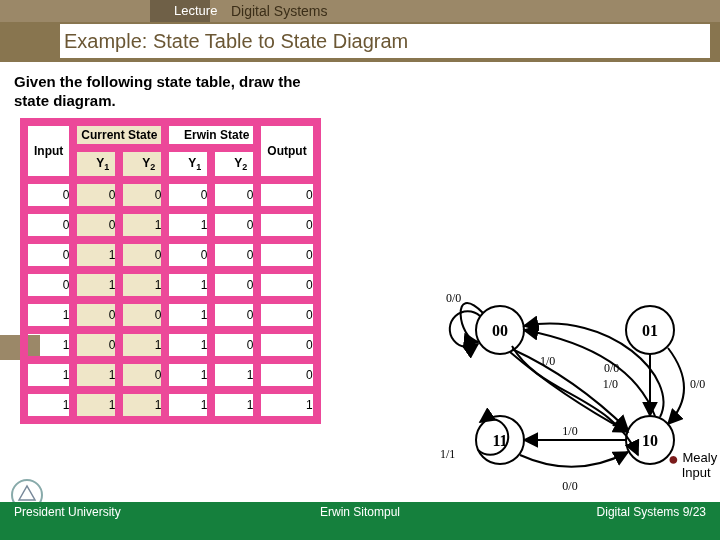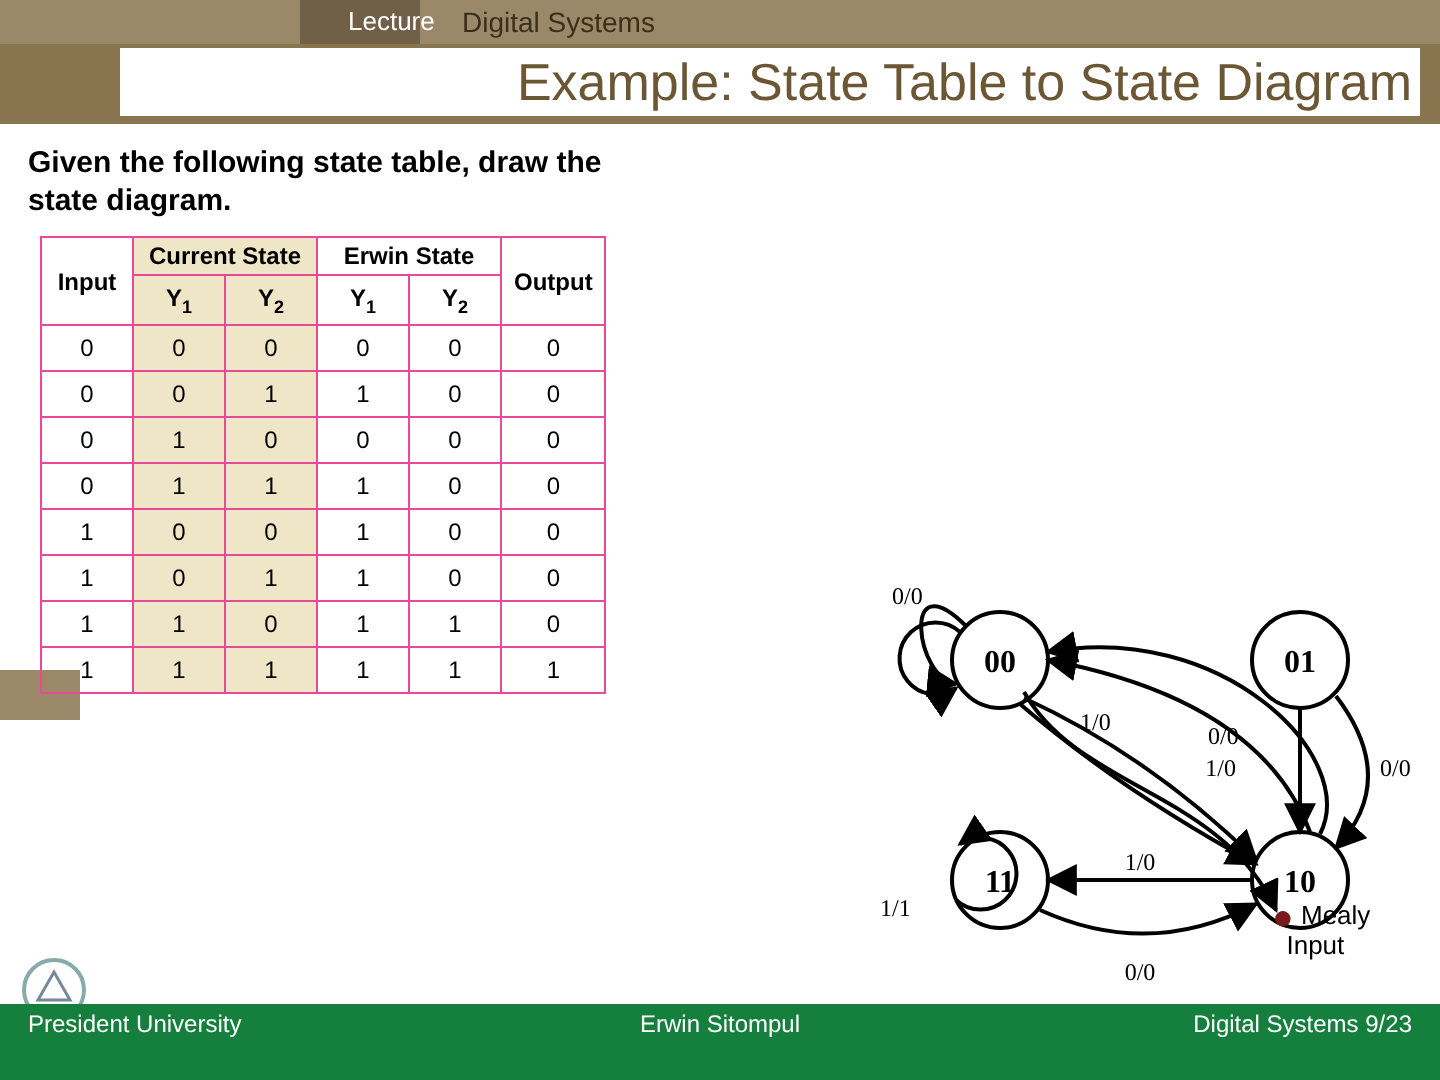--- a/index.html
+++ b/index.html
@@ -4,29 +4,29 @@
 <style>
   * { box-sizing: border-box; margin: 0; padding: 0; }
   html, body { width: 720px; height: 540px; font-family: Verdana, Arial, sans-serif; background: #fff; }
 
   
   .topbar { position: relative; height: 22px; background: #9b8868; }
   .topbar .lecture { position: absolute; left: 150px; top: 0; height: 22px; width: 60px; background: #6f6047; color:#fff; font-size: 13px; text-align: center; line-height: 22px; padding-left: 24px; }
   .topbar .course { position: absolute; left: 231px; top: 0; color:#3b2e18; font-size: 14px; line-height: 22px; }
 
   .titlebar { position: relative; height: 38px; background: #88754f; }
-  .titlebar .title { position: absolute; left: 60px; right: 10px; top: 2px; height: 34px; background: #fff; color: #6b5734; font-size: 26px; text-align: right; line-height: 34px; padding: 0 4px; }
+  .titlebar .title { position: absolute; left: 60px; right: 10px; top: 2px; height: 34px; background: #fff; color: #6b5734; font-size: 20px; text-align: left; line-height: 34px; padding: 0 4px; }
   .belowbar { height: 2px; background: #88754f; }
 
   
   .prompt { position: absolute; left: 14px; top: 72px; width: 300px; font-size: 15px; line-height: 19px; color: #000000; font-weight: bold; }
 
   
   .tbl { position: absolute; left: 20px; top: 118px; border-collapse: collapse; }
-  .tbl th, .tbl td { border: 1px solid #ec4899; text-align: center; font-size: 12px; }
+  .tbl th, .tbl td { border: 8px solid #ec4899; text-align: right; font-size: 12px; }
   .tbl th { font-weight: bold; padding: 4px 6px; }
   .tbl td { padding: 4px 0; width: 46px; }
   .tbl .grp { padding: 2px 4px; }
   .tbl .y sub { font-size: 9px; }
   .currgrp { background: #efe6c8; }
   .curcell { background: #efe6c8; }
   .tbl td, .tbl th { font-family: Arial, sans-serif; }
 
   
   .dia { position: absolute; left: 0; top: 0; width: 720px; height: 540px; pointer-events: none; }
@@ -35,21 +35,21 @@
   .footer { position: absolute; left: 0; bottom: 0; width: 720px; height: 38px; background: #15803d; color: #fff; font-size: 12px; }
   .footer .l { position:absolute; left: 14px; top: 3px; }
   .footer .c { position:absolute; left: 0; width: 720px; text-align: center; top:3px; }
   .footer .r { position:absolute; right: 14px; top: 3px; }
 
   .logo { position: absolute; left: 10px; bottom: 28px; width: 34px; height: 34px; border-radius: 50%;  }
   .logo svg { width:34px; height:34px; }
 
   .sidebar-stub { position: absolute; left: 0; top: 335px; width: 40px; height: 25px; background: #9b8868; }
 
-  .mealy { position: absolute; left: 636px; top: 450px; font-size: 13px; color:#000; }
+  .mealy { position: absolute; left: 668px; top: 450px; font-size: 13px; color:#000;text-align:center; }
   .mealy .dot{ color:#7a1a1a; font-size:18px; line-height:10px; vertical-align:middle;}
 </style>
 </head>
 <body>
 
 <div class="topbar">
   <div class="lecture">Lecture</div>
   <div class="course">Digital Systems</div>
 </div>
 <div class="titlebar">

